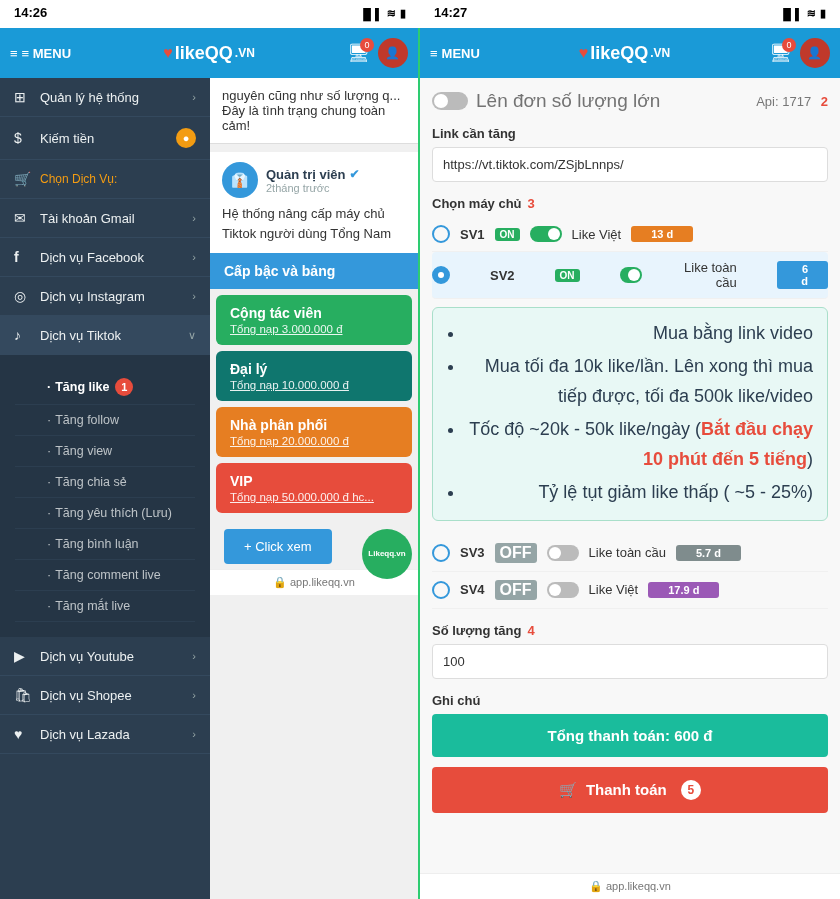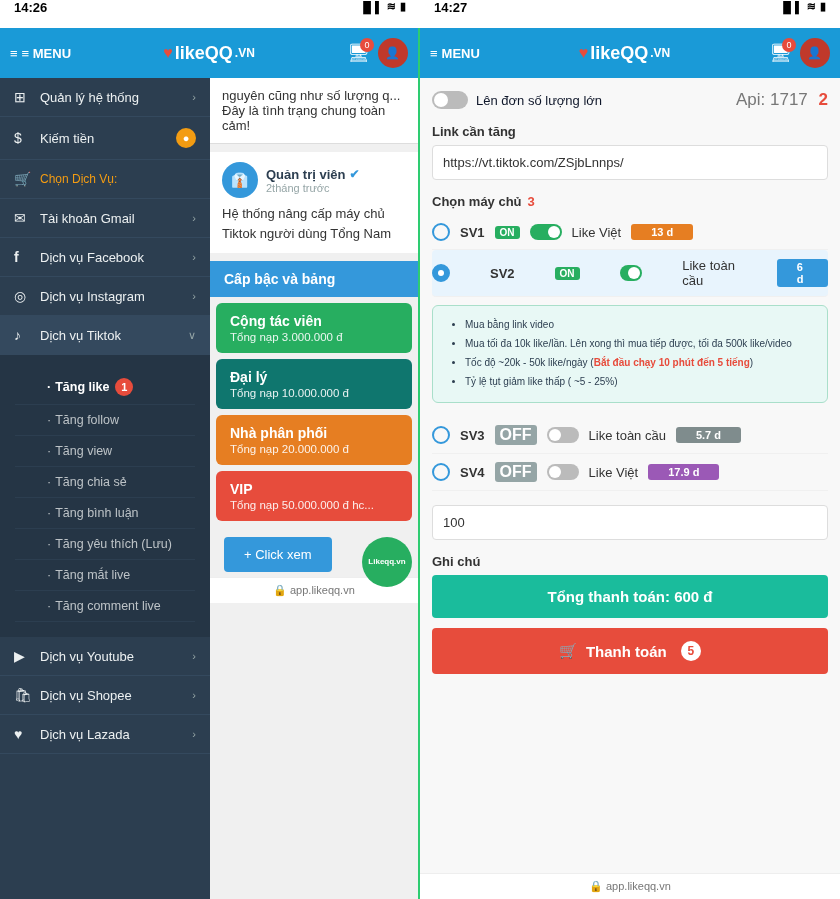--- a/index.html
+++ b/index.html
@@ -16,23 +16,23 @@
     
     .status-bar {
       display: flex;
       width: 100%;
       height: 28px;
       background: #fff;
     }
     .status-half {
       flex: 1;
       display: flex;
-      align-items: flex-start;
+      align-items: flex-end;
       justify-content: space-between;
-      padding: 0 14px;
+      padding: 8px 14px;
       font-size: 13px;
       font-weight: 600;
     }
     .status-icons {
       display: flex;
       align-items: center;
       gap: 4px;
       font-size: 11px;
     }
 
@@ -221,41 +221,40 @@
       color: #2c3e50;
       display: flex;
       align-items: center;
       gap: 4px;
     }
     .verified { color: #3498db; font-size: 12px; }
     .admin-time { font-size: 11px; color: #95a5a6; }
     .admin-body { font-size: 13px; color: #333; line-height: 1.5; }
 
     .rank-section {
-      margin-top: 8px;
     }
     .rank-header {
       background: #3498db;
       color: #fff;
       padding: 10px 14px;
       font-size: 14px;
       font-weight: 700;
     }
     .rank-card {
       padding: 10px 14px;
       margin: 6px;
       border-radius: 6px;
       color: #fff;
     }
     .rank-card.green { background: #27ae60; }
     .rank-card.blue { background: #0f766e; }
     .rank-card.orange { background: #e67e22; }
     .rank-card.red { background: #e74c3c; }
     .rank-title { font-size: 14px; font-weight: 700; margin-bottom: 2px; }
-    .rank-desc { font-size: 11.5px; opacity: 0.9; }
+    .rank-desc { font-size: 11.5px; opacity: 0.9; text-decoration: underline; }
 
     .watermark {
       background: #27ae60;
       border-radius: 50%;
       width: 50px;
       height: 50px;
       display: flex;
       align-items: center;
       justify-content: center;
       font-size: 9px;
@@ -357,22 +356,22 @@
       content: '';
       position: absolute;
       left: 2px;
       top: 2px;
       width: 14px;
       height: 14px;
       background: #fff;
       border-radius: 50%;
     }
     .toggle-switch.off { background: #bbb; }
-    .toggle-label { font-size: 13px; color: #0f172a; text-align: right; }
-    .api-text { font-size: 17px; color: #777; }
+    .toggle-label { font-size: 19px; color: #737373; text-align: right; }
+    .api-text { font-size: 13px; color: #777; }
 
     
     .form-label {
       font-size: 13px;
       color: #333;
       margin-bottom: 6px;
       font-weight: 600;
       display: flex;
       align-items: center;
       gap: 6px;
@@ -382,21 +381,21 @@
       border: 1px solid #ddd;
       border-radius: 4px;
       padding: 9px 10px;
       font-size: 13px;
       color: #333;
       background: #fff;
       margin-bottom: 14px;
     }
 
     
-    .server-section { margin-bottom: 14px; }
+    .server-section { margin-bottom: 14px; text-align: right; }
     .server-row {
       display: flex;
       align-items: center;
       gap: 10px;
       padding: 8px 0;
       border-bottom: 1px solid #f0f0f0;
     }
     .radio-circle {
       width: 18px;
       height: 18px;
@@ -468,21 +467,21 @@
     .day-badge.gray { background: #7f8c8d; }
     .day-badge.purple { background: #9b59b6; }
 
     
     .info-box {
       background: #e8f8f5;
       border: 1px solid #a9dfca;
       border-radius: 6px;
       padding: 10px 14px;
       margin: 8px 0 14px;
-      font-size: 10px;
+      font-size: 18px;
       color: #2c3e50;
       line-height: 1.7;
     }
     .info-box ul { list-style: disc; padding-left: 18px; }
     .info-box li { margin-bottom: 2px; }
     .highlight-text { color: #e74c3c; font-weight: 700; }
 
     
     .total-bar {
       background: #1abc9c;
@@ -621,30 +620,30 @@
           <div class="sidebar-sub-item">
             <span>Tăng follow</span>
           </div>
           <div class="sidebar-sub-item">
             <span>Tăng view</span>
           </div>
           <div class="sidebar-sub-item">
             <span>Tăng chia sẻ</span>
           </div>
           <div class="sidebar-sub-item">
+            <span>Tăng yêu thích (Lưu)</span>
+          </div>
+          <div class="sidebar-sub-item">
             <span>Tăng bình luận</span>
           </div>
           <div class="sidebar-sub-item">
-            <span>Tăng yêu thích (Lưu)</span>
+            <span>Tăng comment live</span>
           </div>
           <div class="sidebar-sub-item">
             <span>Tăng mắt live</span>
-          </div>
-          <div class="sidebar-sub-item">
-            <span>Tăng comment live</span>
           </div>
         </div>
         <div class="sidebar-item">
           <span class="icon">▶</span>
           <span class="label">Dịch vụ Youtube</span>
           <span class="arrow">›</span>
         </div>
         <div class="sidebar-item">
           <span class="icon">🛍</span>
           <span class="label">Dịch vụ Shopee</span>
@@ -809,20 +808,24 @@
           <div class="radio-circle"></div>
           <span class="server-name">SV4</span>
           <span class="off-badge">OFF</span>
           <div class="server-toggle off"></div>
           <span class="server-desc">Like Việt</span>
           <span class="day-badge purple">17.9 d</span>
         </div>
       </div>
 
       
+      <div class="form-label">
+        <span>Số lượng tăng</span>
+        <span style="color:#e74c3c;font-weight:700;">4</span>
+      </div>
       <input class="form-input" type="number" value="100" style="">
 
       
       <div class="form-label">
         <span>Ghi chú</span>
       </div>
 
       
       <div class="total-bar">
         <span>Tổng thanh toán: 600  đ</span>

